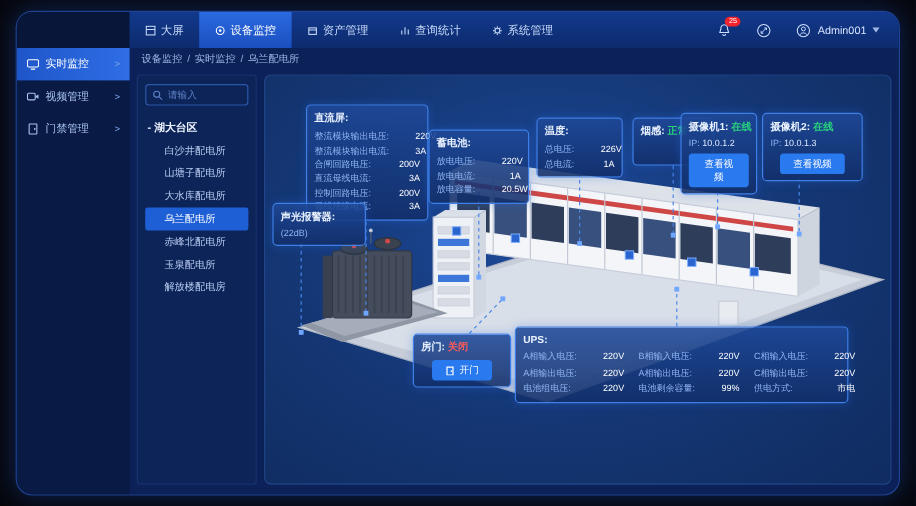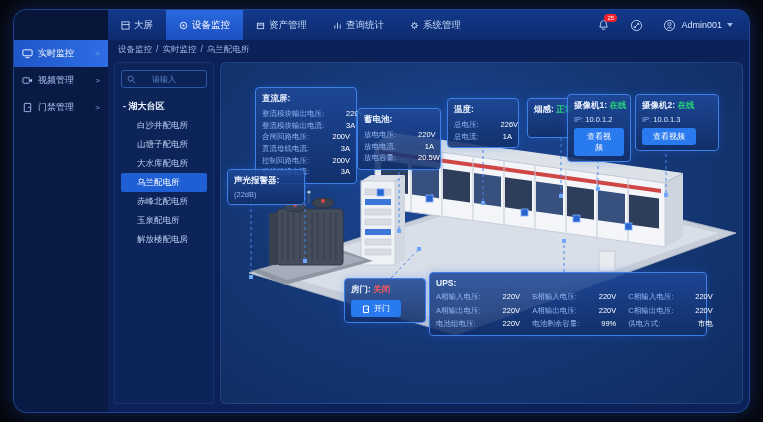--- a/index.html
+++ b/index.html
@@ -33,21 +33,21 @@
     border-top:4px solid #9db8e8; }
   .breadcrumb { height:20px; display:flex; align-items:center; padding:0 10px;
     font-size:8.5px; color:#9db8e8; gap:4px; }
   .bc-wrap { display:flex; gap:4px; }
   .bc-item { cursor:pointer; }
   .bc-wrap:last-child .bc-sep { display:none; }
   
   .main-row { flex:1; display:flex; gap:6px; padding:2px 6px 8px 6px; min-height:0; }
   .tree-panel { width:100px; background:#0d2458; border:1px solid rgba(80,140,255,.15);
     border-radius:3px; padding:7px 6px; flex-shrink:0; overflow:hidden; }
-  .search-box { display:flex; align-items:center; gap:16px; border:1px solid #2b57a8;
+  .search-box { display:flex; align-items:center; gap:4px; border:1px solid #2b57a8;
     border-radius:3px; height:18px; padding:0 5px; margin-bottom:9px; }
   .search-box input { flex:1; min-width:0; background:transparent; border:none; outline:none;
     color:#cfe0ff; font-size:8px; font-family:inherit; }
   .search-box input::placeholder { color:#5d83c8; }
   .tree-root { color:#eef4ff; font-size:9px; font-weight:bold; padding:3px 2px; cursor:pointer; }
   .tree-item { color:#b9cdf2; font-size:8.5px; padding:3.5px 2px 3.5px 16px; cursor:pointer;
     border-radius:2px; white-space:nowrap; }
   .tree-item.selected { background:#1e5fd6; color:#fff; }
   
   .stage { position:relative; flex:1; border-radius:6px; overflow:hidden;
@@ -60,21 +60,21 @@
     box-shadow:0 0 8px rgba(40,110,230,.3); }
   .card .title { font-size:8.5px; font-weight:bold; color:#eaf2ff; margin-bottom:3px; white-space:nowrap; }
   .kv { display:flex; justify-content:space-between; gap:22px; font-size:7.5px; line-height:1.55; white-space:nowrap; }
   .k { color:#8fb4f2; }
   .v { color:#ffffff; }
   .status-ok { color:#28d17c; font-weight:bold; }
   .status-alert { color:#ff5a5a; font-weight:bold; }
   .btn { background:#2979ef; color:#fff; border:none; border-radius:3px; font-size:8px;
     padding:3px 11px; display:inline-flex; align-items:center; gap:4px; cursor:pointer;
     font-family:inherit; }
-  .btn-row { display:flex; margin-top:4px; }
+  .btn-row { display:flex; justify-content:center; margin-top:4px; }
   .ups-grid { display:grid; grid-template-columns:repeat(3,auto); gap:2px 12px; }
   .ip-row { font-size:7.5px; color:#8fb4f2; margin-bottom:2px; }
   .ip-row .v { color:#dce9ff;text-align:right; }
   .card-sub { font-size:7.5px; color:#8fb4f2; }
 </style>
 </head>
 <body>
 
 <div class="window">
 

